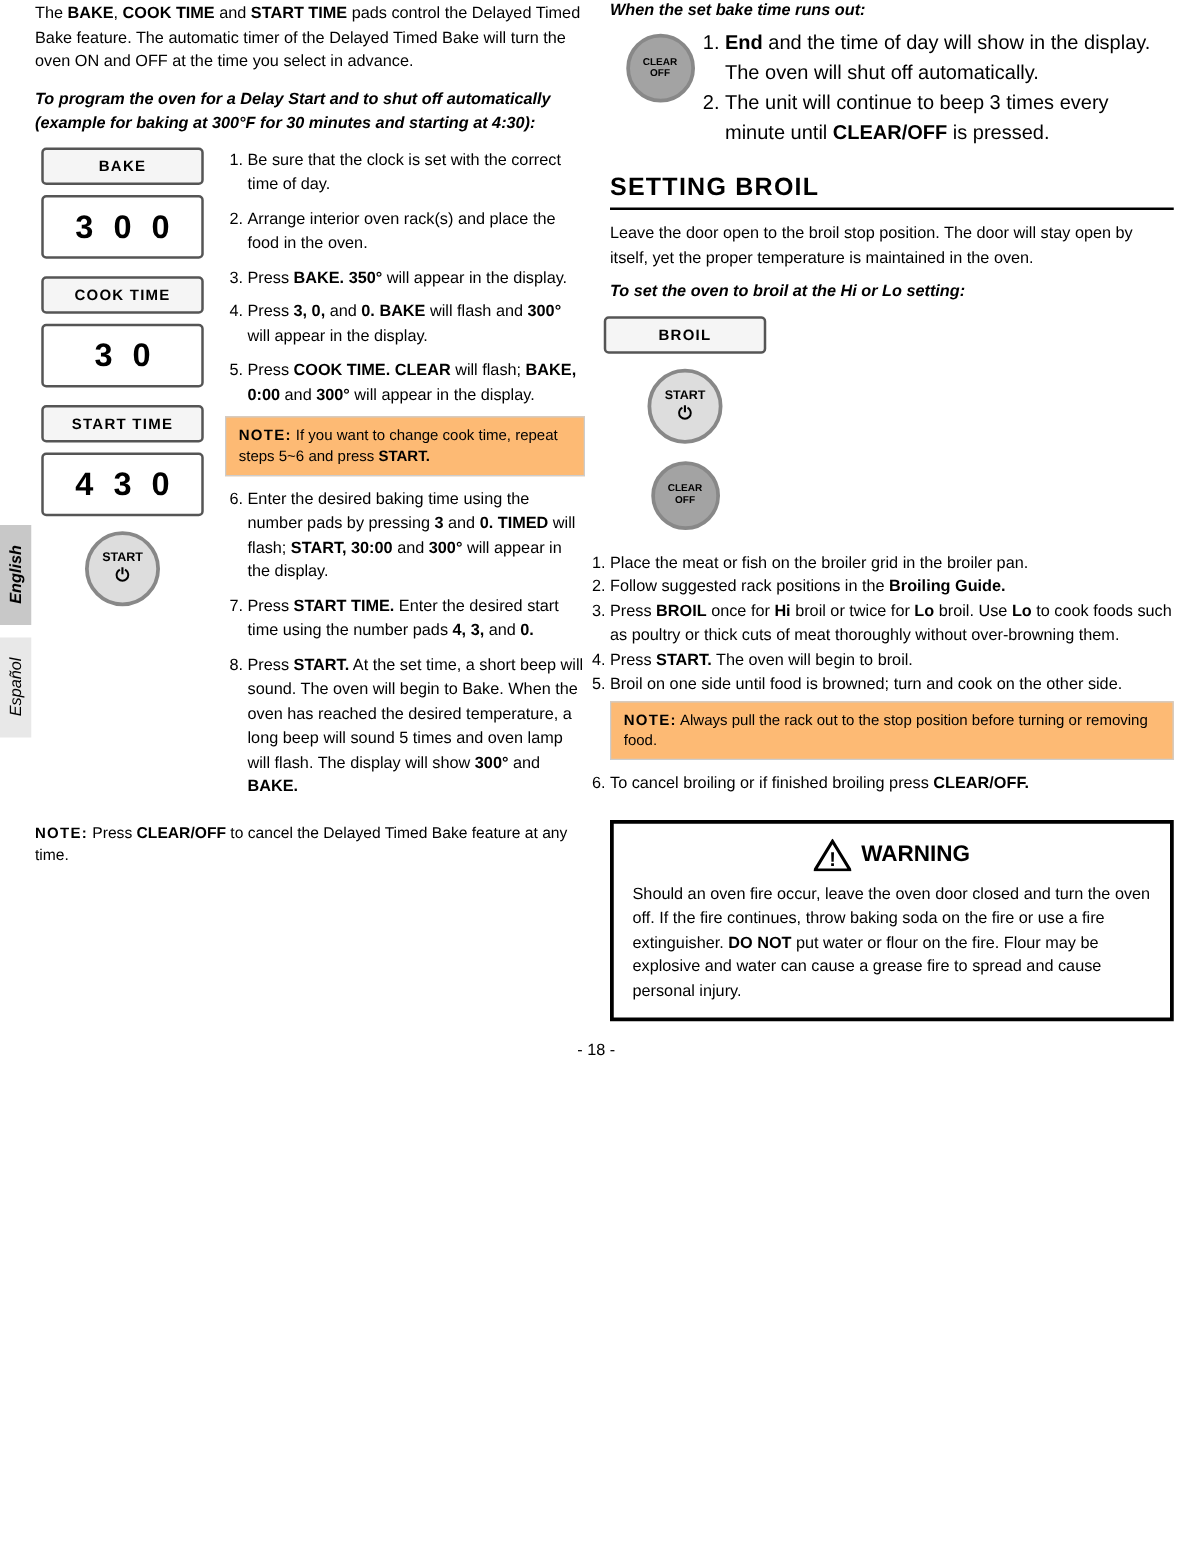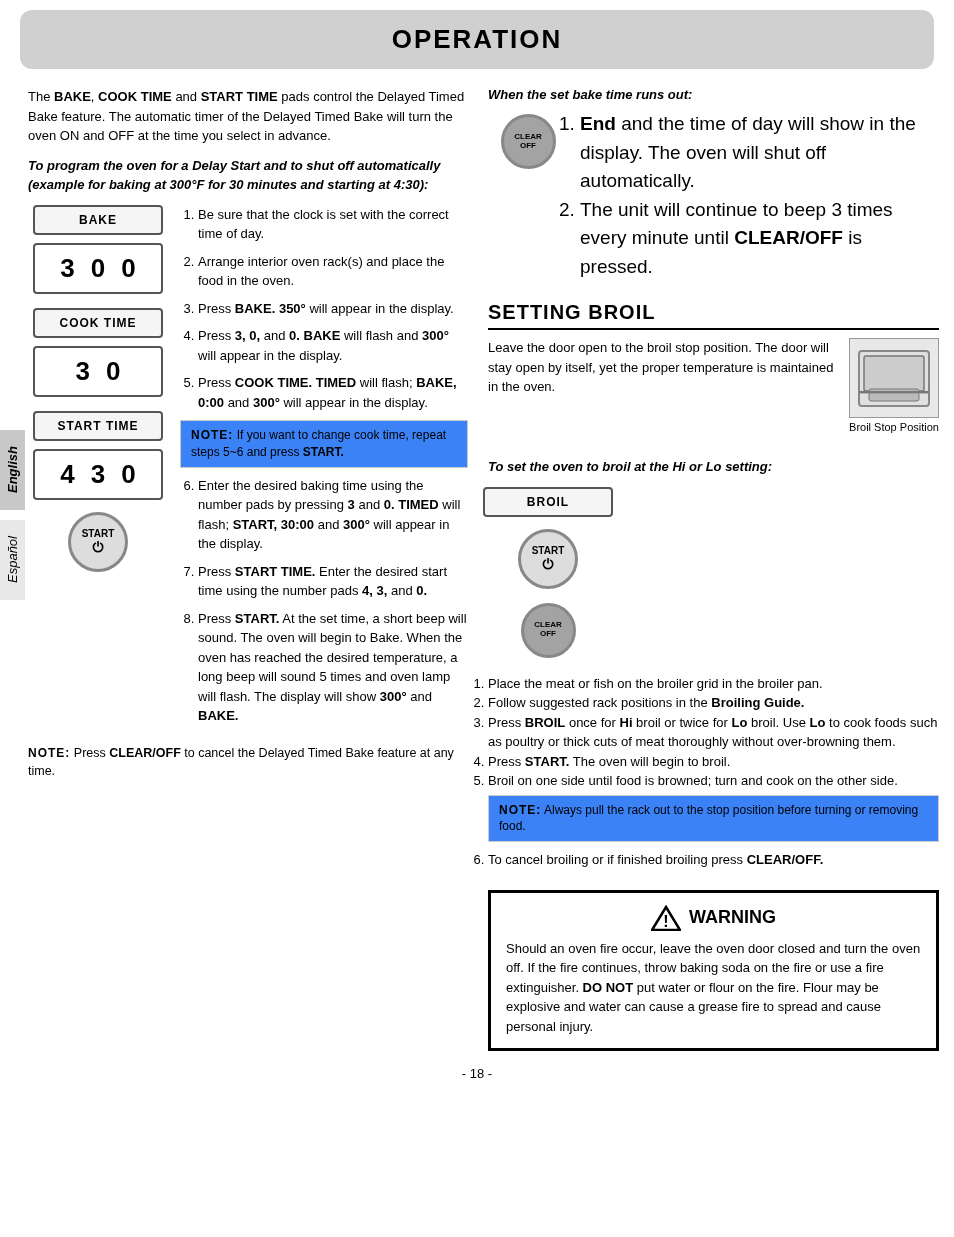--- a/index.html
+++ b/index.html
@@ -204,21 +204,21 @@
       font-size: 8px;
       font-weight: bold;
       cursor: pointer;
       margin: 4px auto;
       text-align: center;
       line-height: 1.2;
     }
 
     
     .note-box {
-      background: #3b82f6;
+      background: #fdba74;
       border: 1px solid #ccc;
       padding: 6px 10px;
       margin: 4px 0 8px 0;
       font-size: 12px;
       line-height: 1.4;
     }
 
     .note-label {
       font-weight: bold;
       font-size: 12px;
@@ -231,21 +231,21 @@
     .bottom-note {
       margin-top: 10px;
       font-size: 12.5px;
       line-height: 1.5;
     }
 
     
     .broil-intro {
       display: flex;
       gap: 2px;
-      margin-bottom: 24px;
+      margin-bottom: 8px;
       justify-content: flex-end;
     }
 
     .broil-text {
       flex: 1;
       font-size: 13px;
       line-height: 1.5;
     }
 
     .broil-image {
@@ -304,21 +304,21 @@
     .runout-display {
       display: flex;
       flex-direction: column;
       align-items: center;
       gap: 8px;
       width: 80px;
     }
 
     .runout-steps {
       flex: 1;
-      font-size: 19px;
+      font-size: 16px;
       line-height: 1.5;
     }
 
     
     .warning-box {
       border: 3px solid #000;
       padding: 12px 15px;
       margin-top: 20px;
       background: #fff;
     }
@@ -351,23 +351,20 @@
       margin-top: 15px;
       font-size: 13px;
       padding-bottom: 10px;
     }
   </style>
 </head>
 <body>
 
 <div class="page-container">
 
-  <div class="page-header">
-    <h1>OPERATION</h1>
-  </div>
 
   <div class="sidebar-english">
     <span>English</span>
   </div>
   <div class="sidebar-espanol">
     <span>Español</span>
   </div>
 
   <div class="main-content">
 
@@ -426,21 +423,21 @@
             <span style="font-size:14px;">⏻</span>
           </div>
         </div>
 
         <div class="steps-list">
           <ol>
             <li>Be sure that the clock is set with the correct time of day.</li>
             <li>Arrange interior oven rack(s) and place the food in the oven.</li>
             <li>Press <strong>BAKE. 350°</strong> will appear in the display.</li>
             <li>Press <strong>3, 0,</strong> and <strong>0. BAKE</strong> will flash and <strong>300°</strong> will appear in the display.</li>
-            <li>Press <strong>COOK TIME. TIMED</strong> will flash; <strong>BAKE, 0:00</strong> and <strong>300°</strong> will appear in the display.</li>
+            <li>Press <strong>COOK TIME. CLEAR</strong> will flash; <strong>BAKE, 0:00</strong> and <strong>300°</strong> will appear in the display.</li>
           </ol>
           <div class="note-box">
             <span class="note-label">NOTE:</span> If you want to change cook time, repeat steps 5~6 and press <strong>START.</strong>
           </div>
           <ol start="6">
             <li>Enter the desired baking time using the number pads by pressing <strong>3</strong> and <strong>0. TIMED</strong> will flash; <strong>START, 30:00</strong> and <strong>300°</strong> will appear in the display.</li>
           </ol>
           <ol start="7">
             <li>Press <strong>START TIME.</strong> Enter the desired start time using the number pads <strong>4, 3,</strong> and <strong>0.</strong></li>
             <li>Press <strong>START.</strong> At the set time, a short beep will sound. The oven will begin to Bake. When the oven has reached the desired temperature, a long beep will sound 5 times and oven lamp will flash. The display will show <strong>300°</strong> and <strong>BAKE.</strong></li>
@@ -475,34 +472,20 @@
         </div>
       </div>
 
       <div class="section-title">
         <span>SETTING BROIL</span>
       </div>
 
       <div class="broil-intro">
         <div class="broil-text">
           Leave the door open to the broil stop position. The door will stay open by itself, yet the proper temperature is maintained in the oven.
-        </div>
-        <div style="display:flex;flex-direction:column;align-items:center;flex-shrink:0;">
-          <div class="broil-image">
-
-            <svg width="80" height="65" viewBox="0 0 80 65">
-              <rect x="5" y="5" width="70" height="55" rx="3" fill="#e0e0e0" stroke="#888" stroke-width="2"></rect>
-              <rect x="10" y="10" width="60" height="35" rx="2" fill="#ccc" stroke="#777" stroke-width="1.5"></rect>
-              <rect x="15" y="43" width="50" height="12" rx="2" fill="#bbb" stroke="#777" stroke-width="1"></rect>
-              <line x1="5" y1="47" x2="75" y2="47" stroke="#888" stroke-width="1"></line>
-
-              <rect x="5" y="45" width="70" height="2" fill="#777"></rect>
-            </svg>
-          </div>
-          <span style="font-size:11px;text-align:center;margin-top:3px;">Broil Stop Position</span>
         </div>
       </div>
 
       <p class="italic-intro">
         <em>To set the oven to broil at the Hi or Lo setting:</em>
       </p>
 
       <div class="broil-steps">
         <div class="broil-display-col">
 

